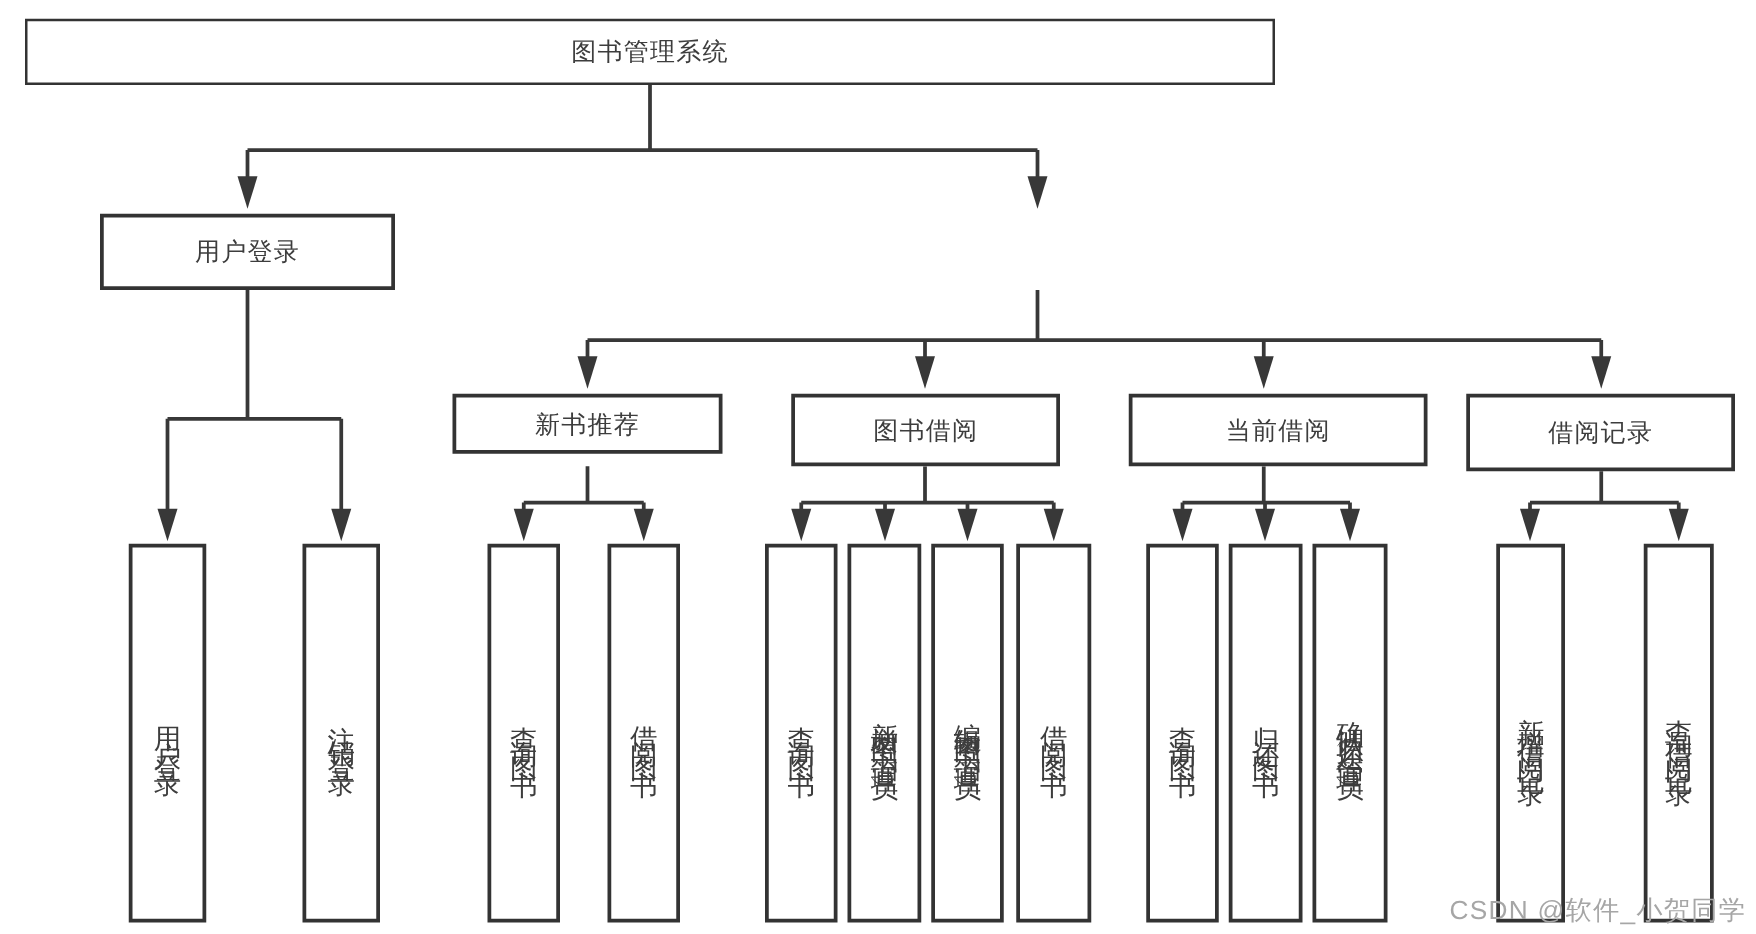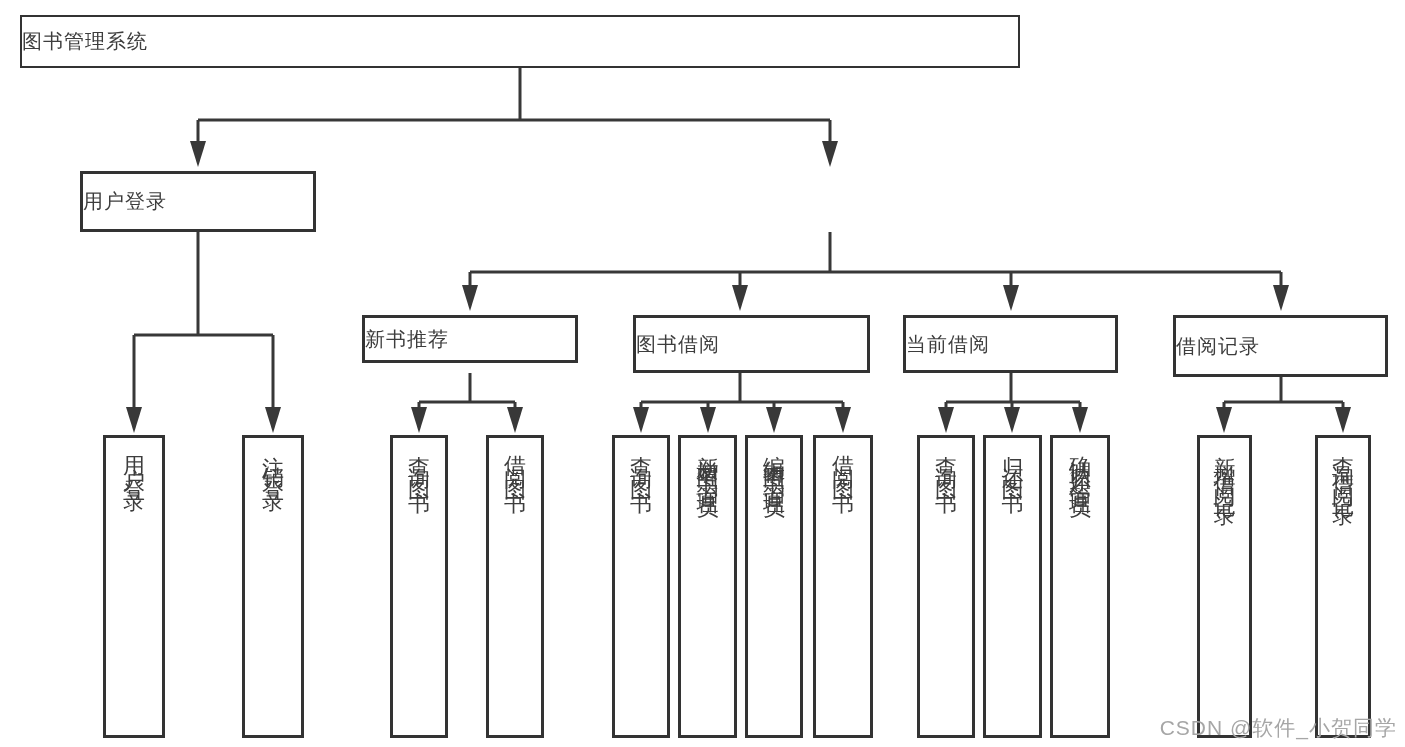--- a/index.html
+++ b/index.html
@@ -18,21 +18,21 @@
     z-index: 1;
   }
   .box {
     position: absolute;
     box-sizing: border-box;
     background: #ffffff;
     border: 3px solid #333333;
     color: #3d3d3d;
     display: flex;
     align-items: center;
-    justify-content: flex-start;
+    justify-content: center;
     z-index: 2;
   }
   .h-box { font-size: 20px; letter-spacing: 1px; }
   .box-root { border-width: 2px; }
   .v-box {
     writing-mode: vertical-rl;
     text-orientation: mixed;
     font-size: 22px;
   }
   .v-short { letter-spacing: 12px; }
@@ -100,24 +100,24 @@
     <span>图书管理系统</span>
   </div>
 
   <div class="box h-box" style="left:80px; top:171px; width:236px; height:61px;">
     <span>用户登录</span>
   </div>
 
   <div class="box h-box" style="left:362px; top:315px; width:216px; height:48px;">
     <span>新书推荐</span>
   </div>
-  <div class="box h-box" style="left:633px; top:315px; width:237px; height:58px;">
+  <div class="box h-box" style="left:633px; top:315px; width:215px; height:58px;">
     <span>图书借阅</span>
   </div>
-  <div class="box h-box" style="left:903px; top:315px; width:215px; height:58px;">
+  <div class="box h-box" style="left:903px; top:315px; width:239px; height:58px;">
     <span>当前借阅</span>
   </div>
   <div class="box h-box" style="left:1173px; top:315px; width:215px; height:62px;">
     <span>借阅记录</span>
   </div>
 
   <div class="box v-box v-short" style="left:103px; top:435px; width:62px; height:303px;">
     <span>用户登录</span>
   </div>
   <div class="box v-box v-short" style="left:242px; top:435px; width:62px; height:303px;">

